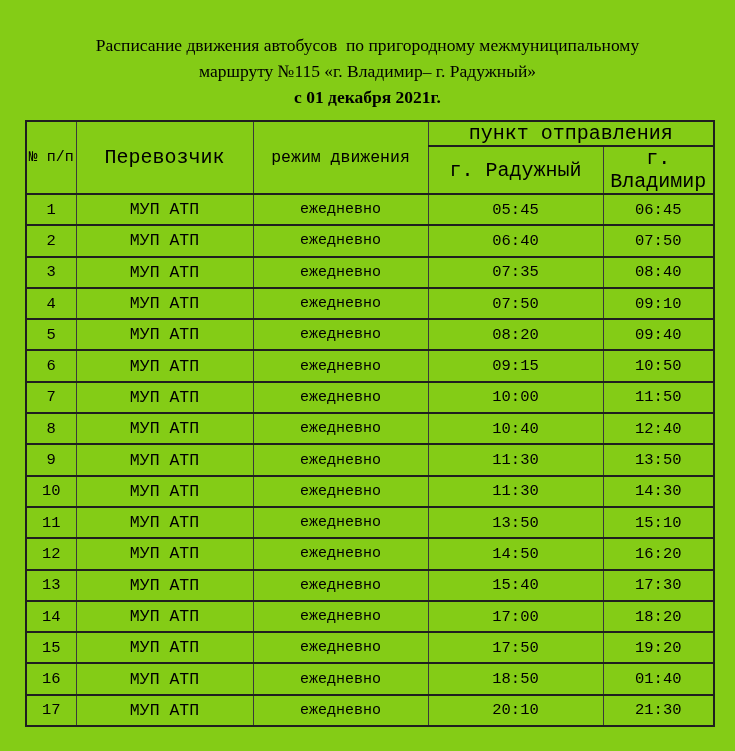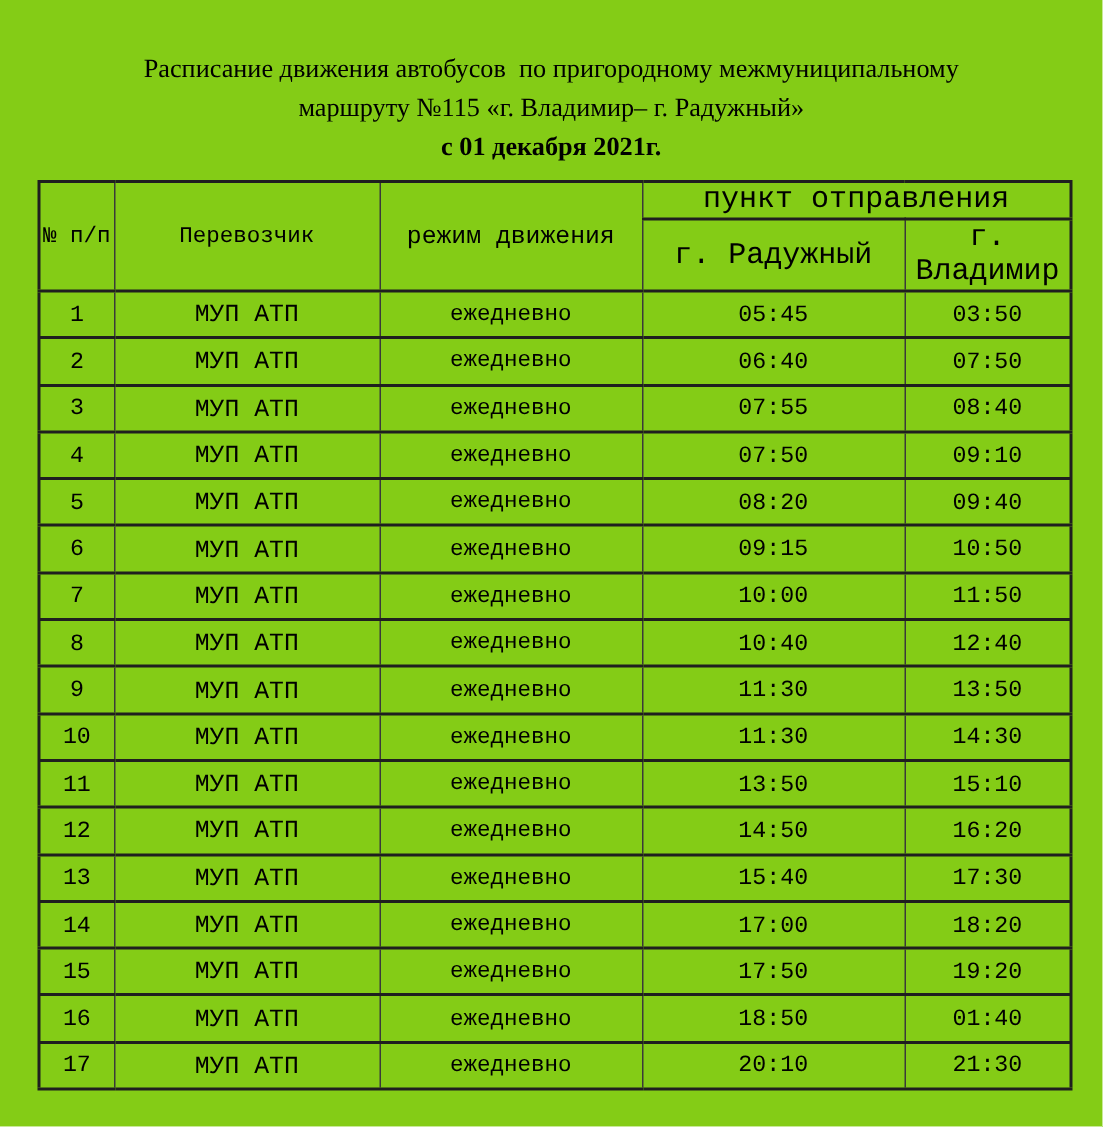--- a/index.html
+++ b/index.html
@@ -46,21 +46,21 @@
     text-align: center;
     vertical-align: middle;
     font-weight: normal;
     overflow: hidden;
   }
   tr.header-row-1 { height: 23px; }
   tr.header-row-2 { height: 27px; }
   tr.data-row     { height: 31.3px; }
 
   th.h-num       { font-size: 15px; }
-  th.h-carrier   { font-size: 15px; padding-top: 6px; margin-left: 34px; }
+  th.h-carrier   { font-size: 20px; padding-top: 6px; margin-left: 34px; }
   th.h-schedule  { font-size: 16.5px; }
   th.h-departure { font-size: 20px; border-bottom: 1px solid #3a3a3a; }
   th.h-city      { font-size: 20px; border-top: 1px solid #3a3a3a; }
 
   td.col-num      { font-size: 15.5px; }
   td.col-carrier  { font-size: 16.5px; padding-top: 5px; }
   td.col-schedule { font-size: 15px; }
   td.col-time     { font-size: 15.5px; font-weight: bold; }
 </style>
 </head>
@@ -93,34 +93,34 @@
         <th class="h-city">г. Радужный</th>
         <th class="h-city">г. Владимир</th>
       </tr>
     </thead>
     <tbody>
         <tr class="data-row">
           <td class="col-num">1</td>
           <td class="col-carrier">МУП АТП</td>
           <td class="col-schedule">ежедневно</td>
           <td class="col-time">05:45</td>
-          <td class="col-time">03:50</td>
+          <td class="col-time">06:45</td>
         </tr>
         <tr class="data-row">
           <td class="col-num">2</td>
           <td class="col-carrier">МУП АТП</td>
           <td class="col-schedule">ежедневно</td>
           <td class="col-time">06:40</td>
           <td class="col-time">07:50</td>
         </tr>
         <tr class="data-row">
           <td class="col-num">3</td>
           <td class="col-carrier">МУП АТП</td>
           <td class="col-schedule">ежедневно</td>
-          <td class="col-time">07:55</td>
+          <td class="col-time">07:35</td>
           <td class="col-time">08:40</td>
         </tr>
         <tr class="data-row">
           <td class="col-num">4</td>
           <td class="col-carrier">МУП АТП</td>
           <td class="col-schedule">ежедневно</td>
           <td class="col-time">07:50</td>
           <td class="col-time">09:10</td>
         </tr>
         <tr class="data-row">

